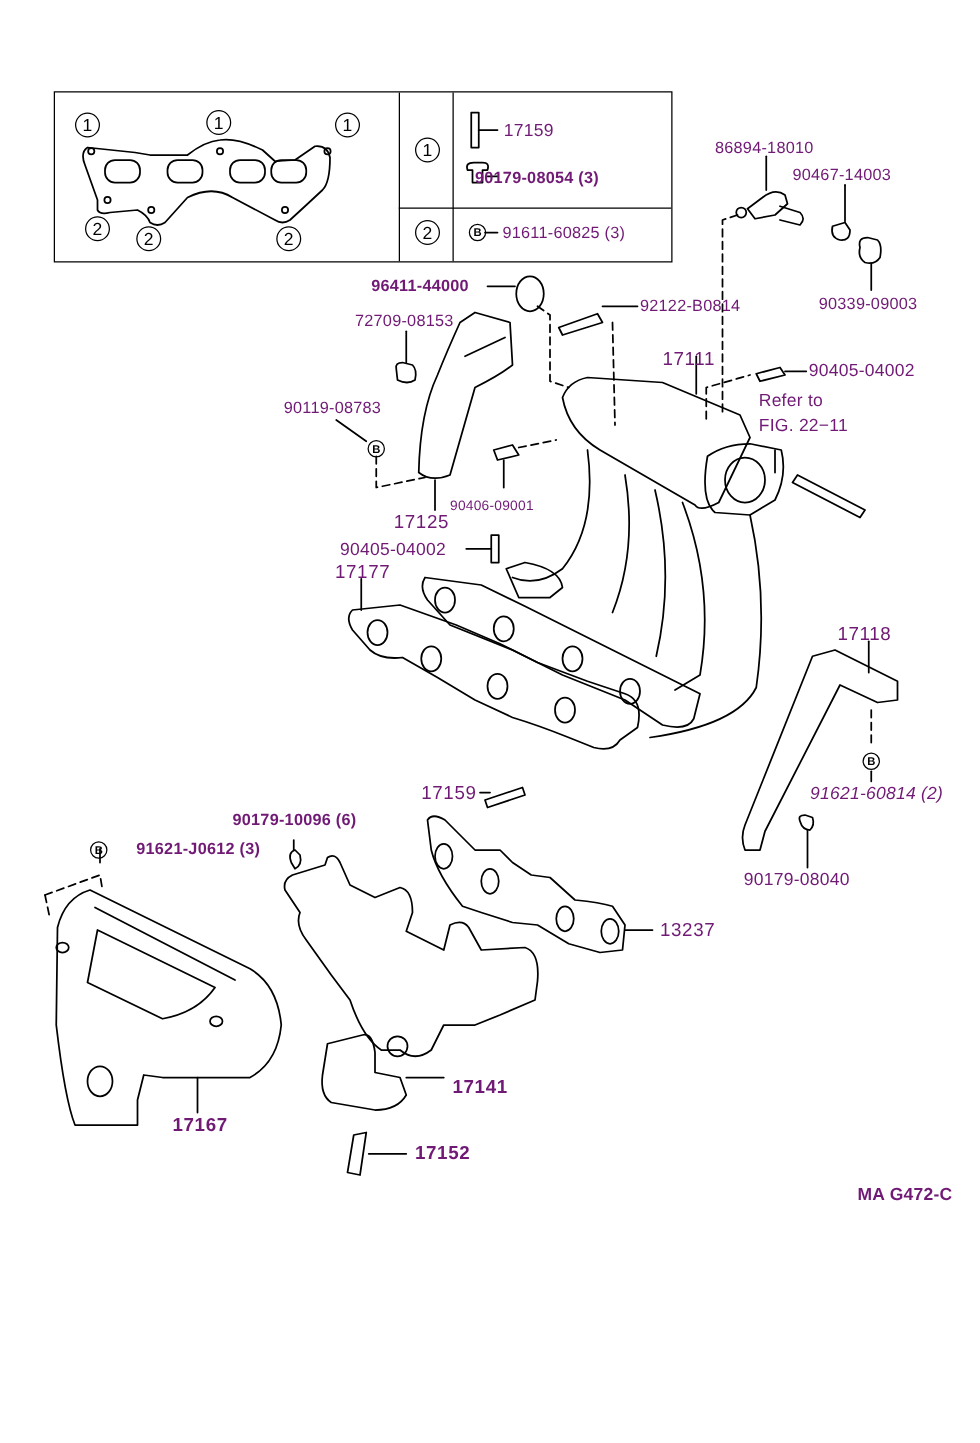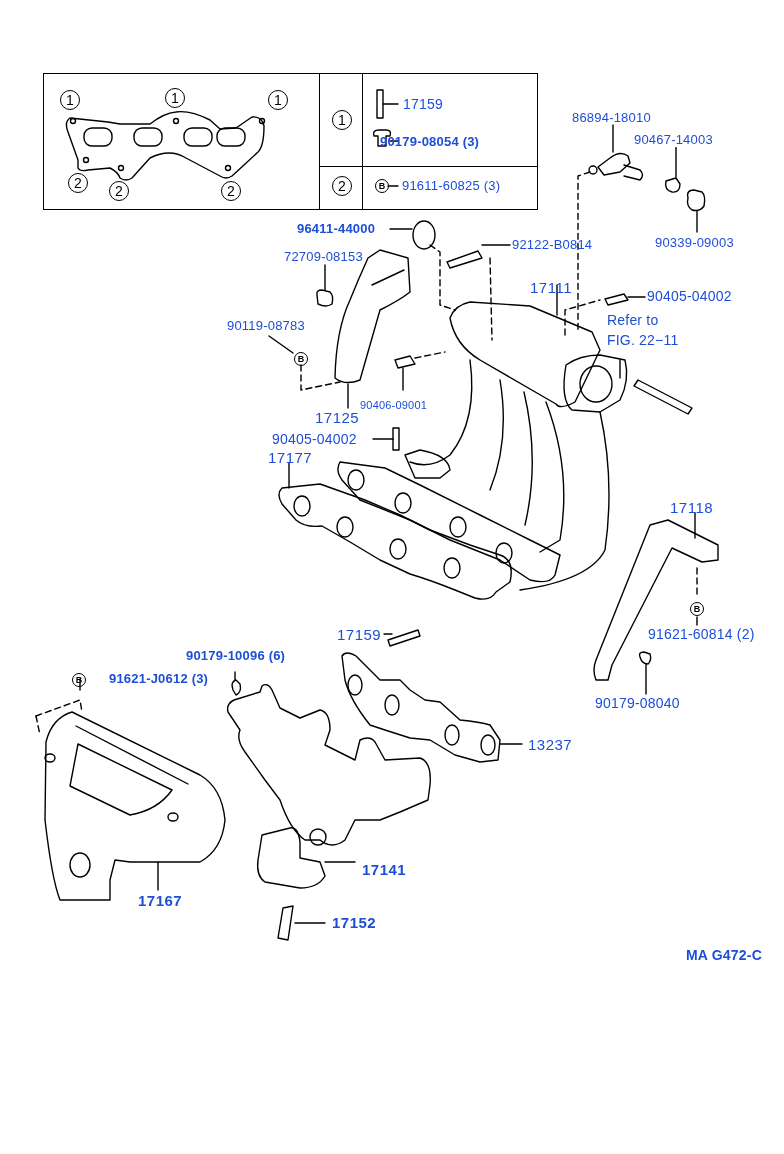--- a/index.html
+++ b/index.html
@@ -1,19 +1,19 @@
 <!DOCTYPE html>
 <html><head>
 <meta charset="utf-8">
 <style>
   html, body { margin:0; padding:0; background:#ffffff; }
   body { width:784px; height:1154px; position:relative; overflow:hidden;
          font-family:"Liberation Sans", sans-serif; color:#000; }
   .lbl { position:absolute; font-family:"Liberation Sans", sans-serif; font-size:13px;
-         line-height:14px; white-space:nowrap; color:#1d4ed8; letter-spacing:0.2px; }
+         line-height:14px; white-space:nowrap; color:#701a75; letter-spacing:0.2px; }
   .lbl.big { font-size:15px; line-height:16px; letter-spacing:0.5px; }
   .lbl.bold { font-weight:bold; }
   svg#drawing { position:absolute; left:0; top:0; }
   svg#drawing * { fill:none; stroke:#000; stroke-width:1.4; stroke-linejoin:round; stroke-linecap:round; }
   svg#drawing .dash { stroke-dasharray:6 4; }
   .circ { position:absolute; width:18px; height:18px; border:1.5px solid #000; border-radius:50%;
           font-size:14px; line-height:18px; text-align:center; box-sizing:content-box;
           font-family:"Liberation Sans", sans-serif; }
   .bcirc { position:absolute; width:12px; height:12px; border:1.3px solid #000; border-radius:50%;
            font-size:9px; line-height:12px; text-align:center; font-weight:bold;
@@ -230,21 +230,21 @@
 <div class="lbl" style="left:607px;top:313px;font-size:14px;">Refer to</div>
 <div class="lbl" style="left:607px;top:333px;font-size:14px;">FIG. 22−11</div>
 <div class="lbl" style="left:227px;top:319px;">90119-08783</div>
 <div class="bcirc" style="left:294px;top:352px;">B</div>
 <div class="lbl big" style="left:315px;top:410px;">17125</div>
 <div class="lbl" style="left:360px;top:398px;font-size:11px;">90406-09001</div>
 <div class="lbl" style="left:272px;top:432px;font-size:14px;">90405-04002</div>
 <div class="lbl big" style="left:268px;top:450px;">17177</div>
 <div class="lbl big" style="left:670px;top:500px;">17118</div>
 <div class="bcirc" style="left:690px;top:602px;">B</div>
-<div class="lbl" style="left:648px;top:627px;font-size:14px;">91621-60814 (2)</div>
+<div class="lbl" style="left:648px;top:627px;font-size:14px;font-style:italic;">91621-60814 (2)</div>
 <div class="lbl" style="left:595px;top:696px;font-size:14px;">90179-08040</div>
 <div class="lbl big" style="left:337px;top:627px;">17159</div>
 <div class="lbl bold" style="left:186px;top:649px;">90179-10096 (6)</div>
 <div class="bcirc" style="left:72px;top:673px;">B</div>
 <div class="lbl bold" style="left:109px;top:672px;">91621-J0612 (3)</div>
 <div class="lbl big" style="left:528px;top:737px;">13237</div>
 <div class="lbl big bold" style="left:362px;top:862px;">17141</div>
 <div class="lbl big bold" style="left:138px;top:893px;">17167</div>
 <div class="lbl big bold" style="left:332px;top:915px;">17152</div>
 <div class="lbl bold" style="left:686px;top:948px;font-size:14px;">MA G472-C</div>

